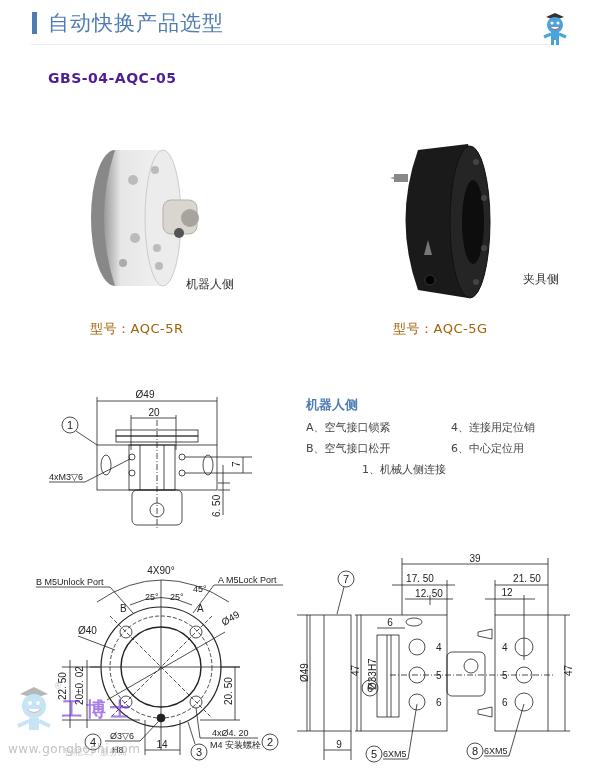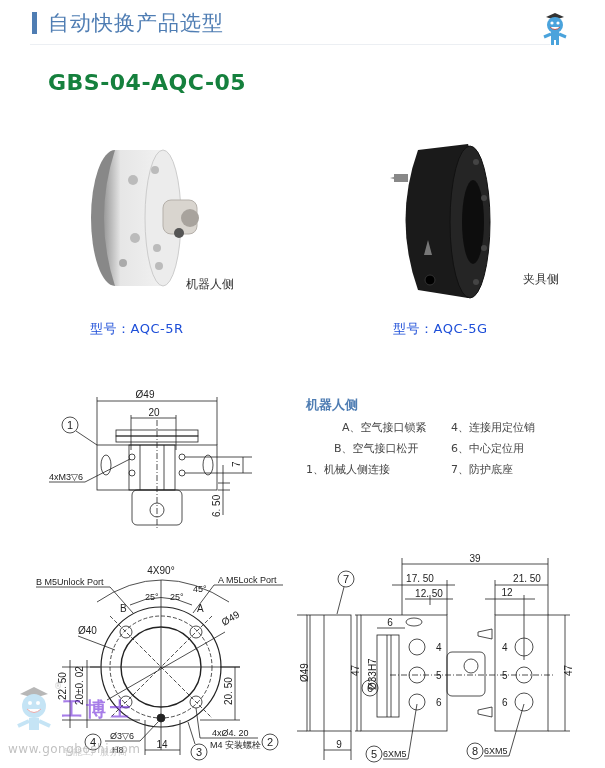--- a/index.html
+++ b/index.html
@@ -2,23 +2,23 @@
 <html><head>
 <meta charset="utf-8">
 <style>
   html,body{margin:0;padding:0;background:#ffffff;}
   body{width:605px;height:768px;position:relative;overflow:hidden;font-family:"DejaVu Sans",sans-serif;color:#333;}
   .abs{position:absolute;}
   .title-bar{left:32px;top:12px;width:5px;height:22px;background:#4f7db3;}
   .title{left:48px;top:9px;font-size:21px;color:#4f7db3;font-weight:normal;letter-spacing:1px;}
   .title-line{left:30px;top:44px;width:520px;height:1px;background:#eceff3;}
   .mascot-top{left:538px;top:10px;width:34px;height:36px;}
-  .model-code{left:48px;top:70px;font-size:22px;font-weight:bold;color:#15803d;letter-spacing:0.5px;}
+  .model-code{left:48px;top:70px;font-size:14px;font-weight:bold;color:#4c1d95;letter-spacing:0.5px;}
   .caption{font-size:12px;color:#333;}
-  .model-label{font-size:13px;color:#1d4ed8;letter-spacing:0.5px;}
+  .model-label{font-size:13px;color:#a16207;letter-spacing:0.5px;}
   .legend-title{left:306px;top:396px;font-size:13px;font-weight:bold;color:#4f7db3;}
   .legend-item{font-size:11px;color:#444;}
   svg text{font-family:"Liberation Sans",sans-serif;}
   .wm{font-family:"DejaVu Sans",sans-serif;}
 </style>
 </head>
 <body>
 
 <div class="abs title-bar"></div>
 <div class="abs title">自动快换产品选型</div>
@@ -73,28 +73,27 @@
   <circle cx="96" cy="108" r="3" fill="#444"></circle>
     <circle cx="88" cy="142" r="3" fill="#444"></circle>
   <circle cx="42" cy="140" r="5" fill="#000" stroke="#333"></circle>
   <polygon points="36,115 40,100 44,115" fill="#777"></polygon>
 </svg>
 <div class="abs caption" style="left:523px;top:271px;">夹具侧</div>
 <div class="abs model-label" style="left:393px;top:320px;">型号：AQC-5G</div>
 
 <div class="abs legend-title">机器人侧</div>
 <div class="abs" style="left:306px;top:420px;width:140px;">
-  <div class="legend-item" style="height:21px;margin-left:36px;">A、空气接口锁紧</div>
-  <div class="legend-item" style="height:21px;margin-left:28px;">B、空气接口松开</div>
-  <div class="legend-item" style="height:21px;">1、机械人侧连接</div>
+  <div class="legend-item" style="height:21px;">A、空气接口锁紧</div>
+  <div class="legend-item" style="height:21px;">B、空气接口松开</div>
+  <div class="legend-item" style="height:21px;text-align:right;">1、机械人侧连接</div>
 </div>
 <div class="abs" style="left:451px;top:420px;width:140px;">
   <div class="legend-item" style="height:21px;">4、连接用定位销</div>
   <div class="legend-item" style="height:21px;">6、中心定位用</div>
-  <div class="legend-item" style="height:21px;">7、防护底座</div>
 </div>
 
 <svg class="abs" style="left:30px;top:385px;width:230px;height:150px;" viewBox="0 0 230 150" fill="none" stroke="#222" stroke-width="0.8">
   <line x1="67" y1="12" x2="67" y2="60"></line>
     <line x1="187" y1="12" x2="187" y2="60"></line>
   <line x1="67" y1="16" x2="187" y2="16"></line>
   <text x="115" y="13" font-size="10" fill="#222" stroke="none" text-anchor="middle">Ø49</text>
   <line x1="101" y1="30" x2="101" y2="65"></line>
     <line x1="146" y1="30" x2="146" y2="65"></line>
   <line x1="101" y1="33" x2="146" y2="33"></line>

